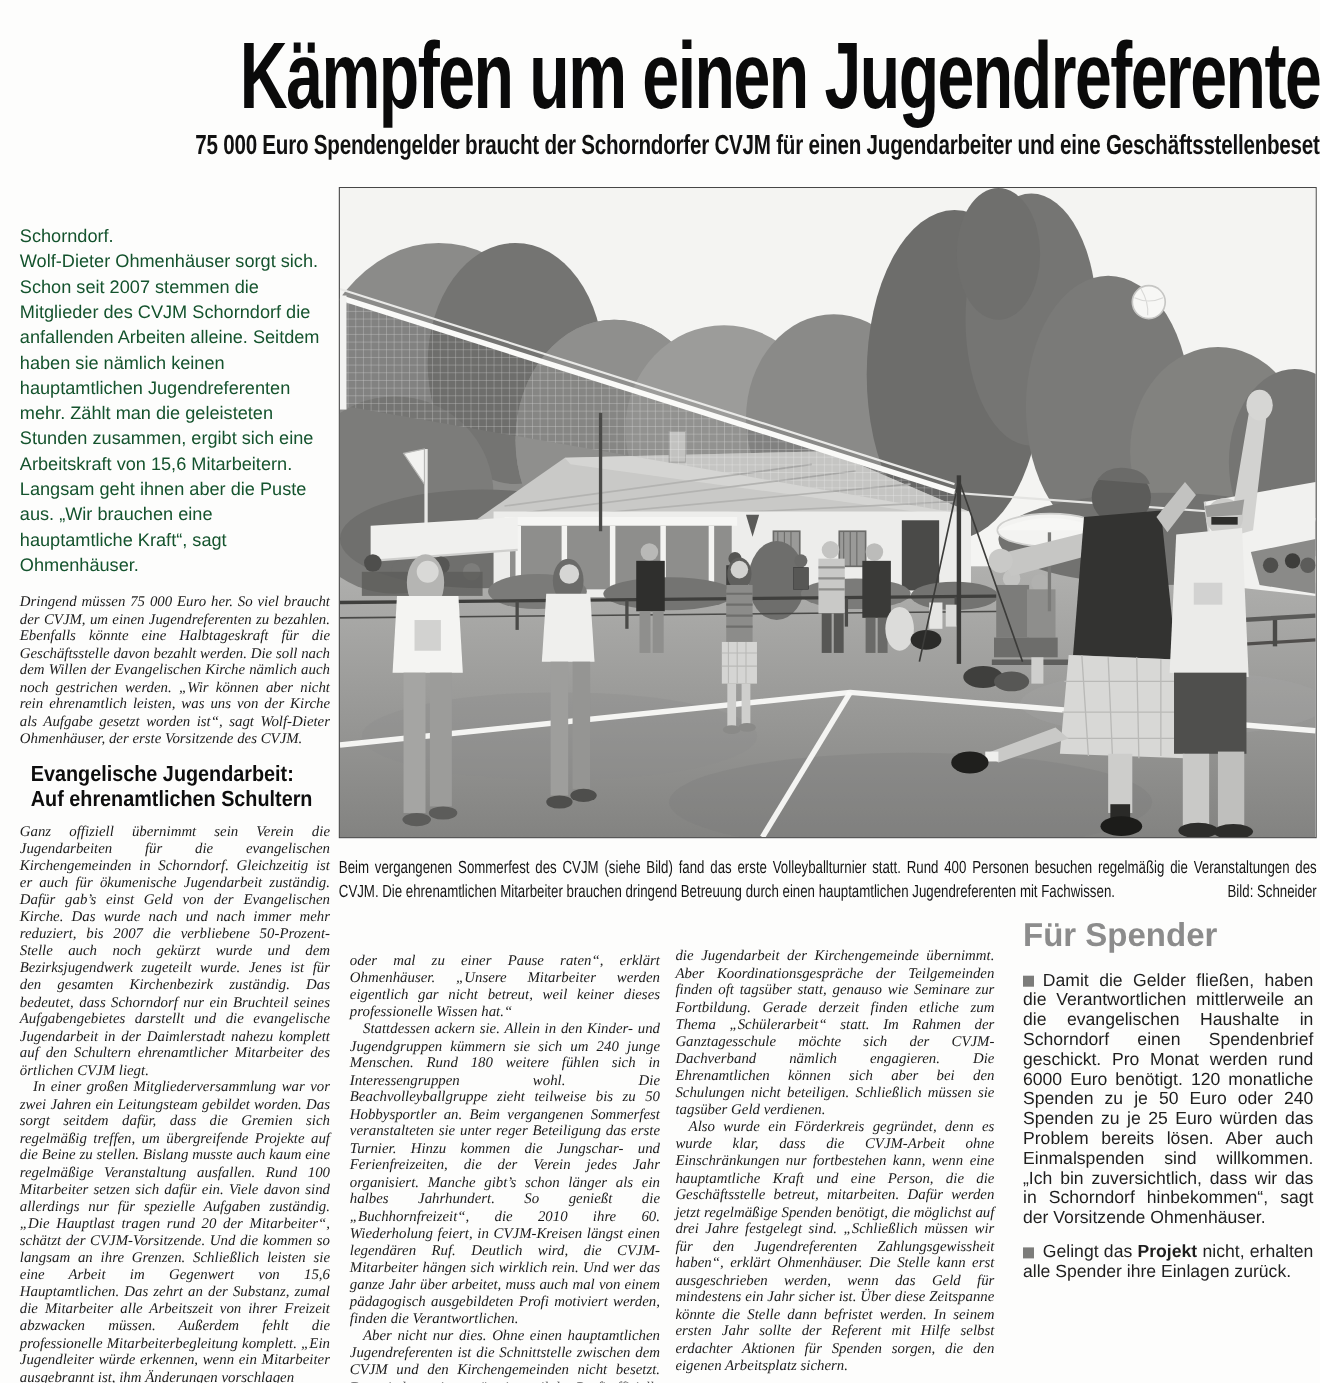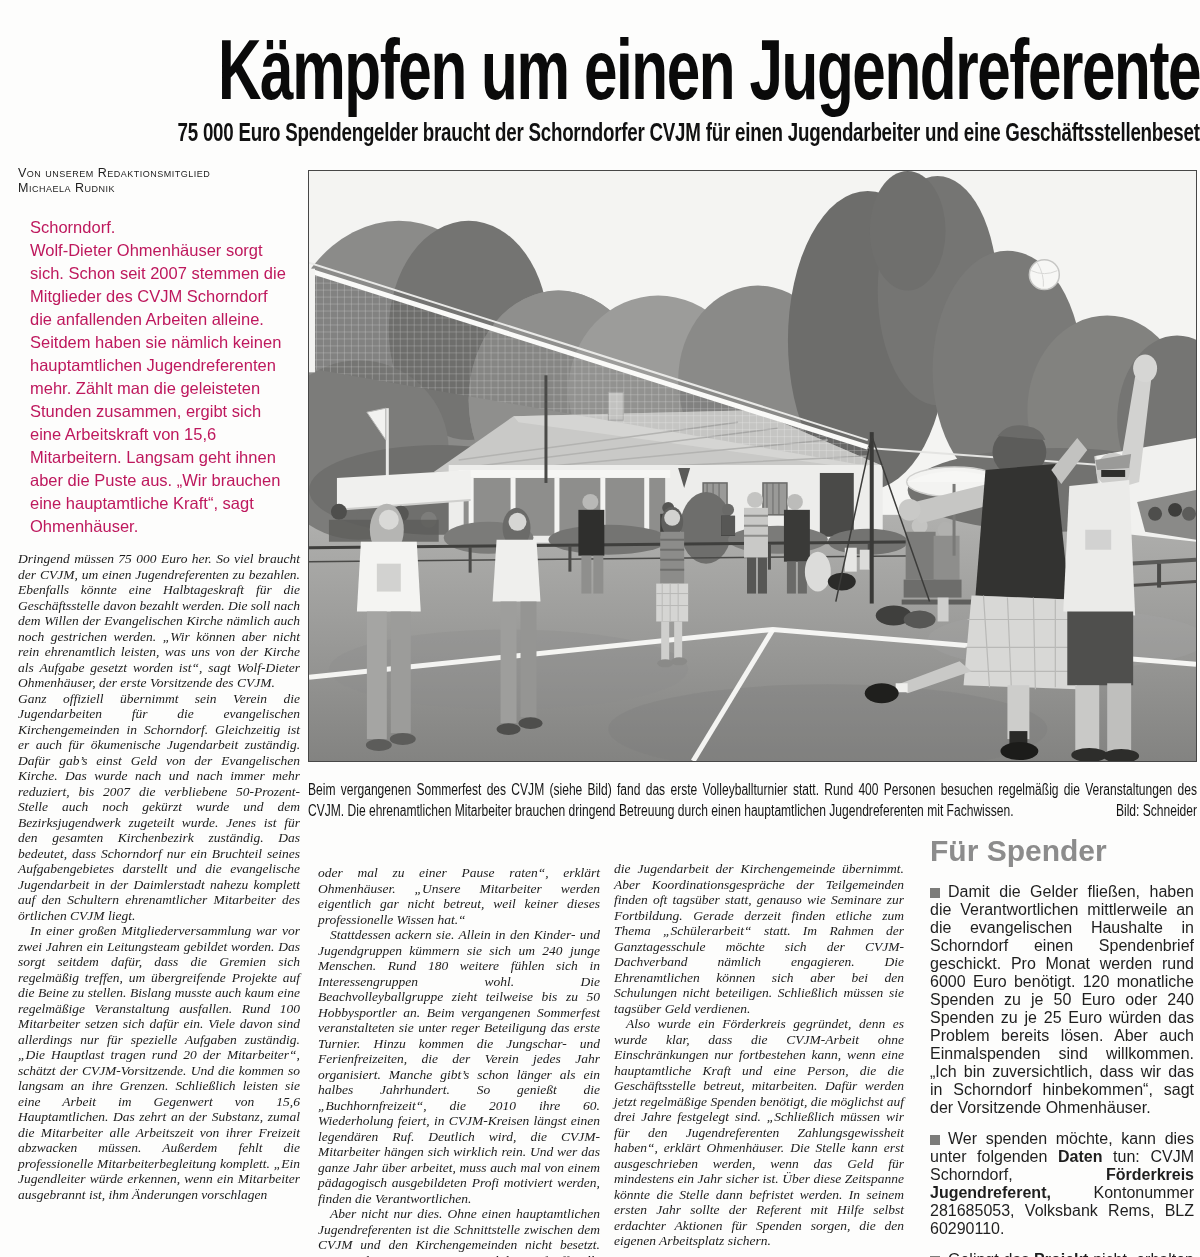--- a/index.html
+++ b/index.html
@@ -23,21 +23,21 @@
     letter-spacing:-.3px;color:#111;transform:scaleX(.75);transform-origin:50% 0;
   }
 
   
   .byline{position:absolute;left:18px;top:166px;width:282px;
     font-size:12.5px;line-height:14.5px;letter-spacing:.5px;color:#222;
     font-variant:small-caps;}
 
   
   .col1{position:absolute;left:18px;top:204px;width:282px;}
-  .lead{font-size:16.5px;line-height:23px;color:#be185d;margin:12px;text-align:left;}
+  .lead{font-size:16.5px;line-height:23px;color:#14532d;margin:0;text-align:left;}
   .lead .loc{display:block;}
   .serif{font-family:"Liberation Serif",serif;font-size:13.5px;line-height:15.5px;
     text-align:justify;margin:0;color:#1b1b1b;font-style:italic;}
   .serif.gap-top{margin-top:13px;}
   .indent{text-indent:12px;}
   .crosshead{margin:14px 0 9px 10px;font-weight:700;color:#0d0d0d;}
   .crosshead .ch-line{display:block;white-space:nowrap;font-size:20px;line-height:23px;
     transform:scaleX(.9);transform-origin:0 50%;}
 
   
@@ -69,30 +69,30 @@
 
 <div class="sheet">
 
   <div class="headline-wrap">
     <h1 style="margin:0;font-size:inherit;"><span class="headline-squeeze">Kämpfen um einen Jugendreferenten</span></h1>
   </div>
   <div class="subheadline-wrap">
     <span class="subheadline-squeeze">75 000 Euro Spendengelder braucht der Schorndorfer CVJM für einen Jugendarbeiter und eine Geschäftsstellenbesetzung</span>
   </div>
 
-  <div class="byline">
-    <div>Von unserem Redaktionsmitglied</div>
-    <div>Michaela Rudnik</div>
-  </div>
 
   <div class="col1">
     <p class="lead">
       <span class="loc">Schorndorf.</span><span>Wolf-Dieter Ohmenhäuser sorgt sich. Schon seit 2007 stemmen die Mitglieder des CVJM Schorndorf die anfallenden Arbeiten alleine. Seitdem haben sie nämlich keinen hauptamtlichen Jugendreferenten mehr. Zählt man die geleisteten Stunden zusammen, ergibt sich eine Arbeitskraft von 15,6 Mitarbeitern. Langsam geht ihnen aber die Puste aus. „Wir brauchen eine hauptamtliche Kraft“, sagt Ohmenhäuser.</span>
     </p>
     <p class="serif gap-top">Dringend müssen 75 000 Euro her. So viel braucht der CVJM, um einen Jugendreferenten zu bezahlen. Ebenfalls könnte eine Halbtageskraft für die Geschäftsstelle davon bezahlt werden. Die soll nach dem Willen der Evangelischen Kirche nämlich auch noch gestrichen werden. „Wir können aber nicht rein ehrenamtlich leisten, was uns von der Kirche als Aufgabe gesetzt worden ist“, sagt Wolf-Dieter Ohmenhäuser, der erste Vorsitzende des CVJM.</p>
+    <h2 class="crosshead">
+      <span class="ch-line">Evangelische Jugendarbeit:</span>
+      <span class="ch-line">Auf ehrenamtlichen Schultern</span>
+    </h2>
     <p class="serif">Ganz offiziell übernimmt sein Verein die Jugendarbeiten für die evangelischen Kirchengemeinden in Schorndorf. Gleichzeitig ist er auch für ökumenische Jugendarbeit zuständig. Dafür gab’s einst Geld von der Evangelischen Kirche. Das wurde nach und nach immer mehr reduziert, bis 2007 die verbliebene 50-Prozent-Stelle auch noch gekürzt wurde und dem Bezirksjugendwerk zugeteilt wurde. Jenes ist für den gesamten Kirchenbezirk zuständig. Das bedeutet, dass Schorndorf nur ein Bruchteil seines Aufgabengebietes darstellt und die evangelische Jugendarbeit in der Daimlerstadt nahezu komplett auf den Schultern ehrenamtlicher Mitarbeiter des örtlichen CVJM liegt.</p>
     <p class="serif indent">In einer großen Mitgliederversammlung war vor zwei Jahren ein Leitungsteam gebildet worden. Das sorgt seitdem dafür, dass die Gremien sich regelmäßig treffen, um übergreifende Projekte auf die Beine zu stellen. Bislang musste auch kaum eine regelmäßige Veranstaltung ausfallen. Rund 100 Mitarbeiter setzen sich dafür ein. Viele davon sind allerdings nur für spezielle Aufgaben zuständig. „Die Hauptlast tragen rund 20 der Mitarbeiter“, schätzt der CVJM-Vorsitzende. Und die kommen so langsam an ihre Grenzen. Schließlich leisten sie eine Arbeit im Gegenwert von 15,6 Hauptamtlichen. Das zehrt an der Substanz, zumal die Mitarbeiter alle Arbeitszeit von ihrer Freizeit abzwacken müssen. Außerdem fehlt die professionelle Mitarbeiterbegleitung komplett. „Ein Jugendleiter würde erkennen, wenn ein Mitarbeiter ausgebrannt ist, ihm Änderungen vorschlagen</p>
   </div>
 
   <figure class="photo">
     <svg viewBox="0 0 889 592" preserveAspectRatio="none" role="img">
       <defs>
         <linearGradient id="grassGrad" x1="0" y1="0" x2="0" y2="1">
           <stop offset="0" stop-color="#b0b0ae"></stop>
           <stop offset="0.5" stop-color="#9a9a98"></stop>
@@ -351,20 +351,17 @@
     <p class="serif">die Jugendarbeit der Kirchengemeinde übernimmt. Aber Koordinationsgespräche der Teilgemeinden finden oft tagsüber statt, genauso wie Seminare zur Fortbildung. Gerade derzeit finden etliche zum Thema „Schülerarbeit“ statt. Im Rahmen der Ganztagesschule möchte sich der CVJM-Dachverband nämlich engagieren. Die Ehrenamtlichen können sich aber bei den Schulungen nicht beteiligen. Schließlich müssen sie tagsüber Geld verdienen.</p>
     <p class="serif indent">Also wurde ein Förderkreis gegründet, denn es wurde klar, dass die CVJM-Arbeit ohne Einschränkungen nur fortbestehen kann, wenn eine hauptamtliche Kraft und eine Person, die die Geschäftsstelle betreut, mitarbeiten. Dafür werden jetzt regelmäßige Spenden benötigt, die möglichst auf drei Jahre festgelegt sind. „Schließlich müssen wir für den Jugendreferenten Zahlungsgewissheit haben“, erklärt Ohmenhäuser. Die Stelle kann erst ausgeschrieben werden, wenn das Geld für mindestens ein Jahr sicher ist. Über diese Zeitspanne könnte die Stelle dann befristet werden. In seinem ersten Jahr sollte der Referent mit Hilfe selbst erdachter Aktionen für Spenden sorgen, die den eigenen Arbeitsplatz sichern.</p>
   </div>
 
   <aside class="sidebar">
     <h3 style="color:#8c8c8c;">Für Spender</h3>
     <p class="sb">
       <span class="bullet"></span><span>Damit die Gelder fließen, haben die Verantwortlichen mittlerweile an die evangelischen Haushalte in Schorndorf einen Spendenbrief geschickt. Pro Monat werden rund 6000 Euro benötigt. 120 monatliche Spenden zu je 50 Euro oder 240 Spenden zu je 25 Euro würden das Problem bereits lösen. Aber auch Einmalspenden sind willkommen. „Ich bin zuversichtlich, dass wir das in Schorndorf hinbekommen“, sagt der Vorsitzende Ohmenhäuser.</span>
     </p>
     <p class="sb">
-      <span class="bullet"></span><span>Wer spenden möchte, kann dies unter folgenden </span><b>Daten</b><span> tun: CVJM Schorndorf, </span><b>Förderkreis Jugendreferent,</b><span> Kontonummer 281685053, Volksbank Rems, BLZ 60290110.</span>
-    </p>
-    <p class="sb">
       <span class="bullet"></span><span>Gelingt das </span><b>Projekt</b><span> nicht, erhalten alle Spender ihre Einlagen zurück.</span>
     </p>
   </aside>
 
 </div>
 
 </body></html>

